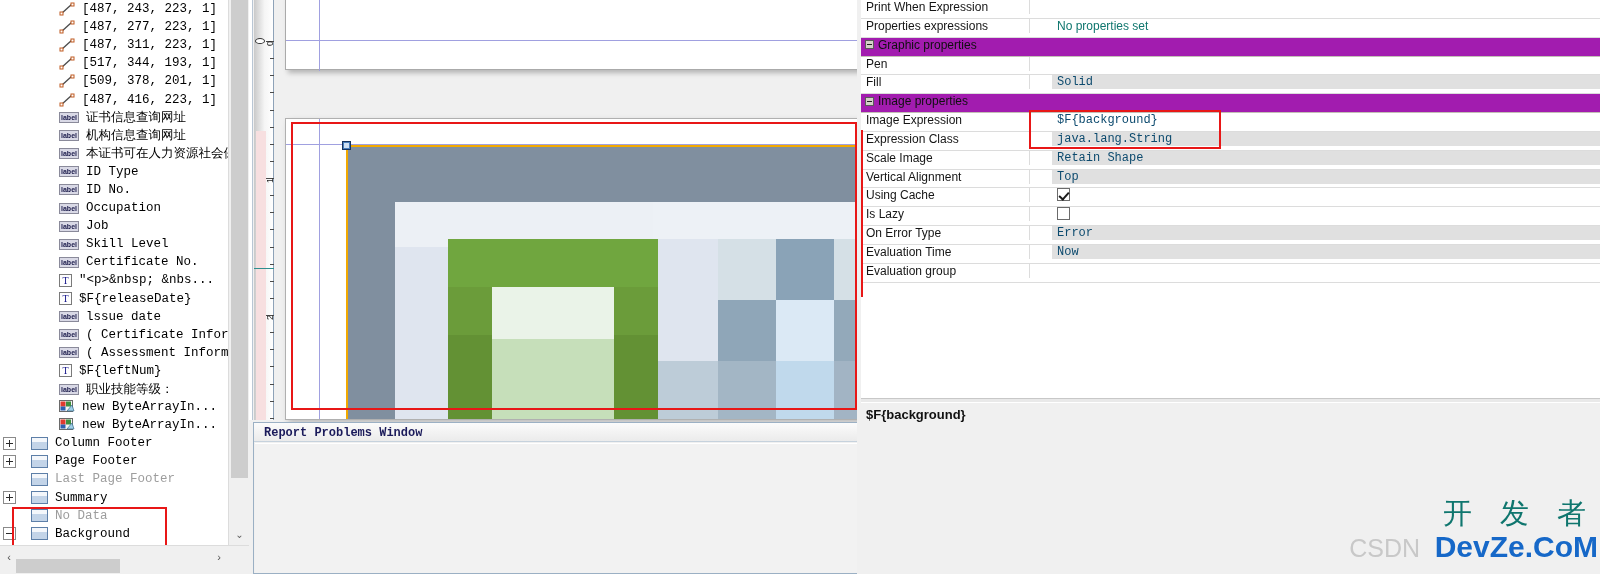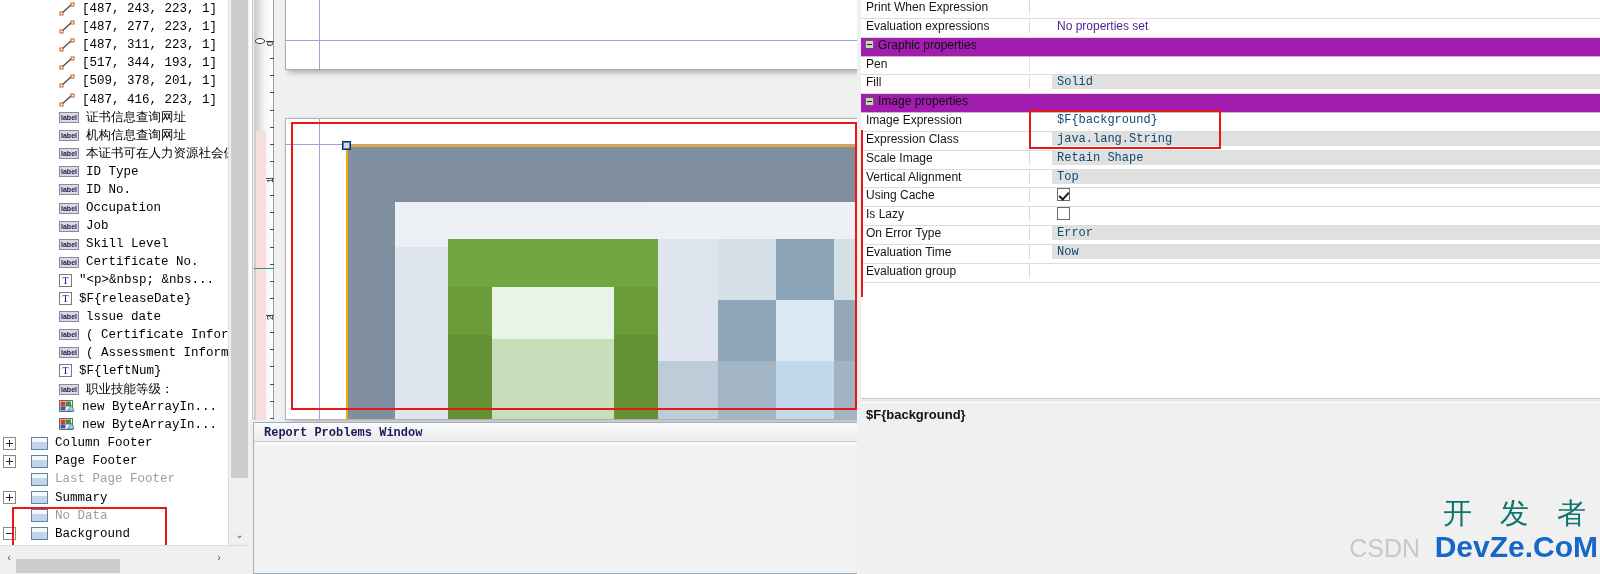--- a/index.html
+++ b/index.html
@@ -312,21 +312,21 @@
   }
   .pval {
     flex: 1;
     padding-left: 5px;
     display: flex; align-items: center;
     font-family: "Liberation Mono", monospace;
     font-size: 12px; color: #0c4a6e;
     background: #ffffff;
   }
   .pval.shaded { background: #e0e0e0; }
-  .pval.grey-text { color: #4c1d95; font-family: "Liberation Sans", sans-serif; }
+  .pval.grey-text { color: #0f766e; font-family: "Liberation Sans", sans-serif; }
   .prow.group {
     background: #a21caf;
     height: 18.85px;
     border-bottom: 1px solid #c3bfb6;
   }
   .group-label {
     display: flex; align-items: center;
     padding-left: 4px;
     font-family: "Liberation Sans", sans-serif;
     font-size: 12px; color: #101010;
@@ -814,21 +814,21 @@
     </div>
   </div>
 
   <div id="props">
     <div id="props-rows">
         <div class="prow">
           <div class="pname">Print When Expression</div>
           <div class="pval"></div>
         </div>
         <div class="prow">
-          <div class="pname">Evaluation expressions</div>
+          <div class="pname">Properties expressions</div>
           <div class="pval grey-text">No properties set</div>
         </div>
         <div class="prow group">
           <div class="group-label">
             <span class="gbox"></span>
             <span>Graphic properties</span>
           </div>
         </div>
         <div class="prow">
           <div class="pname">Pen</div>

